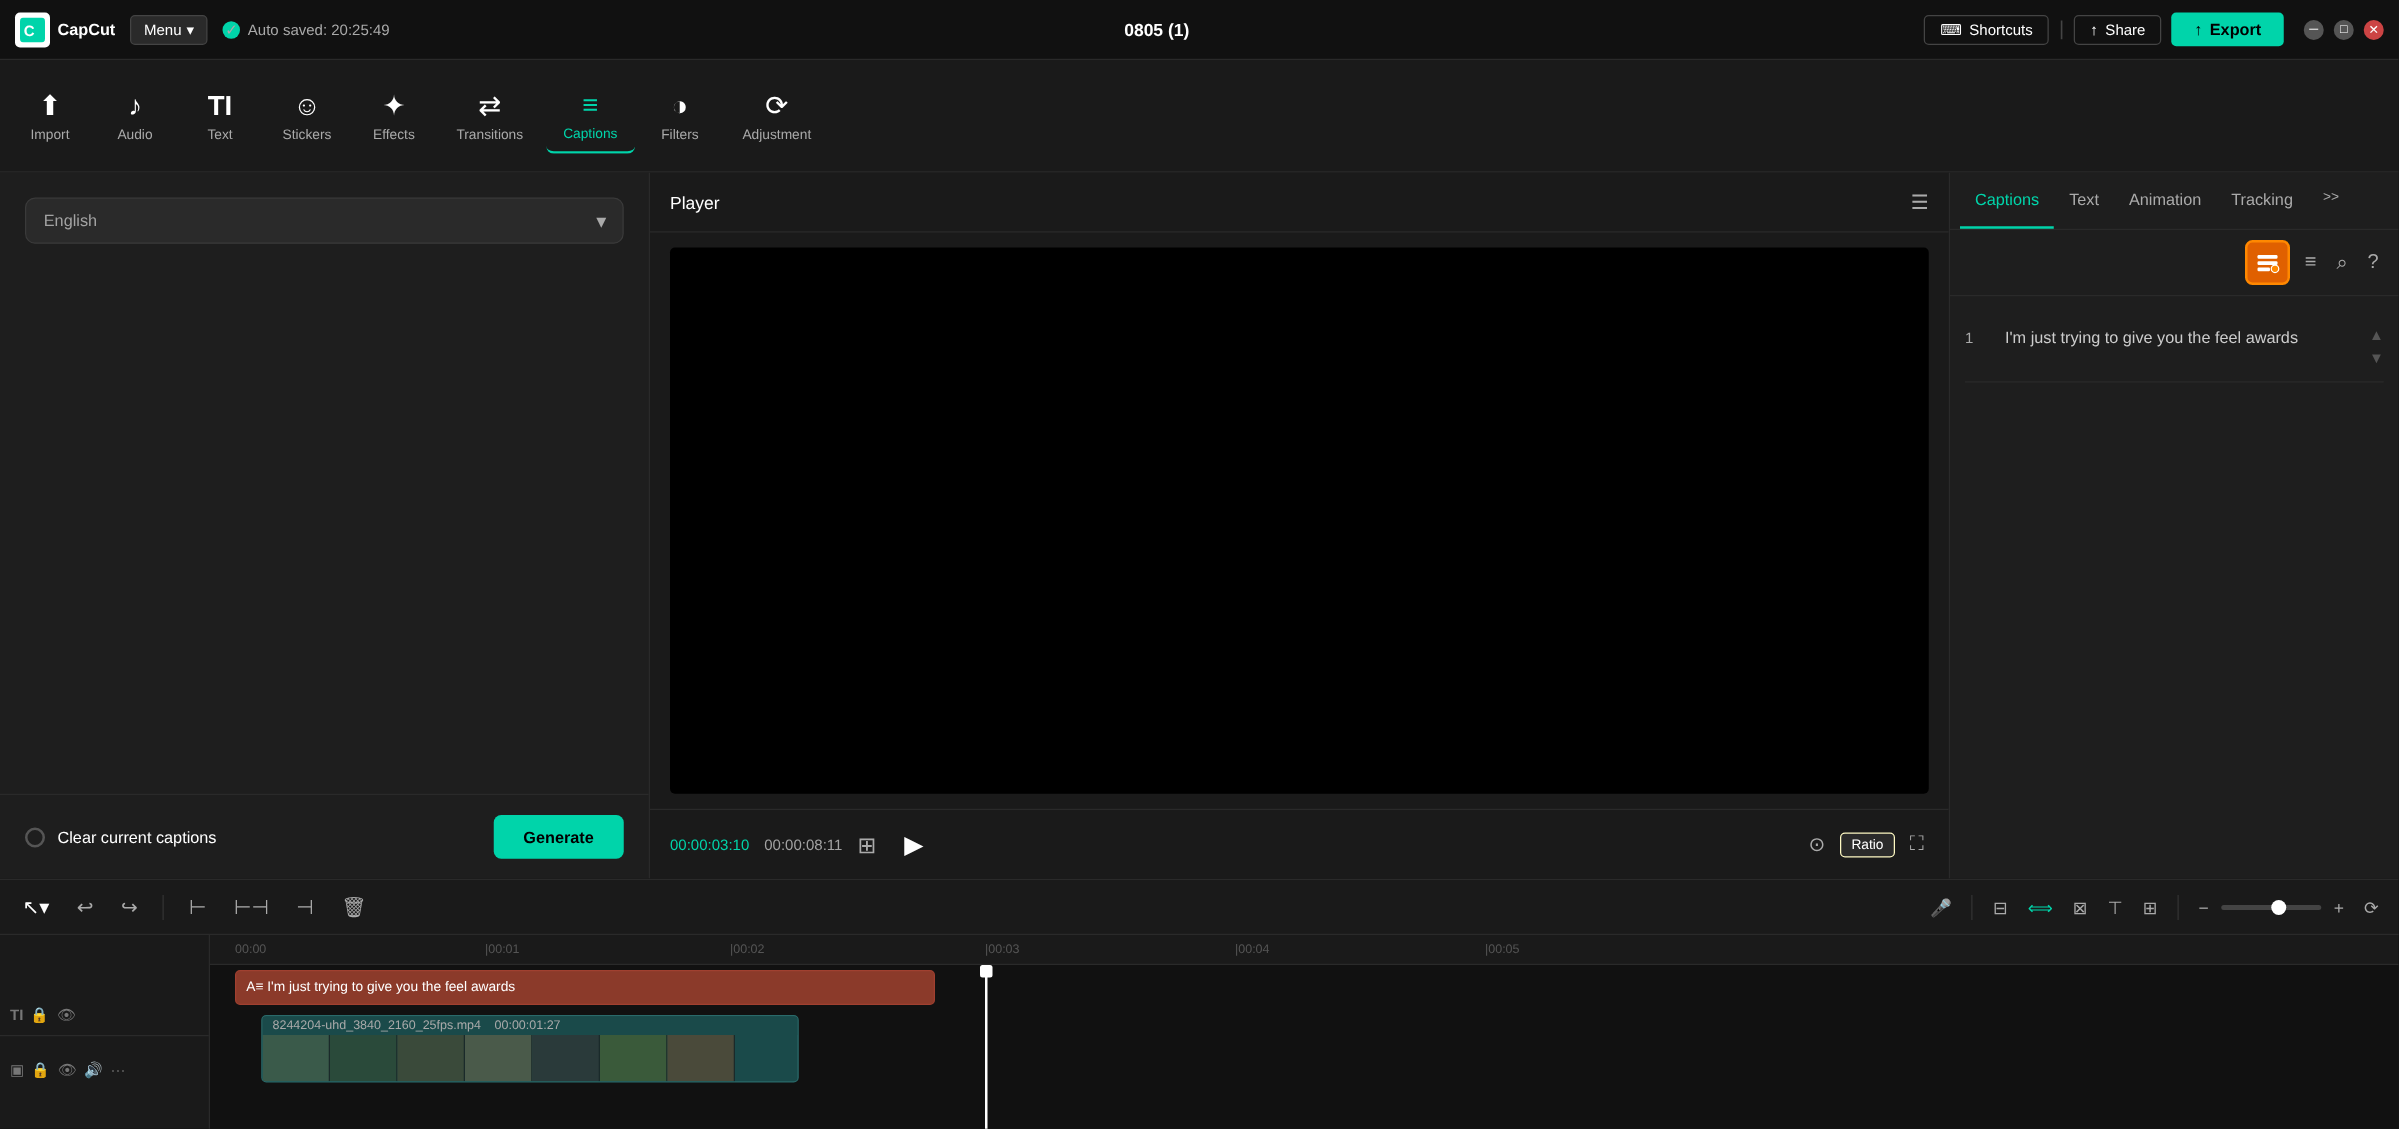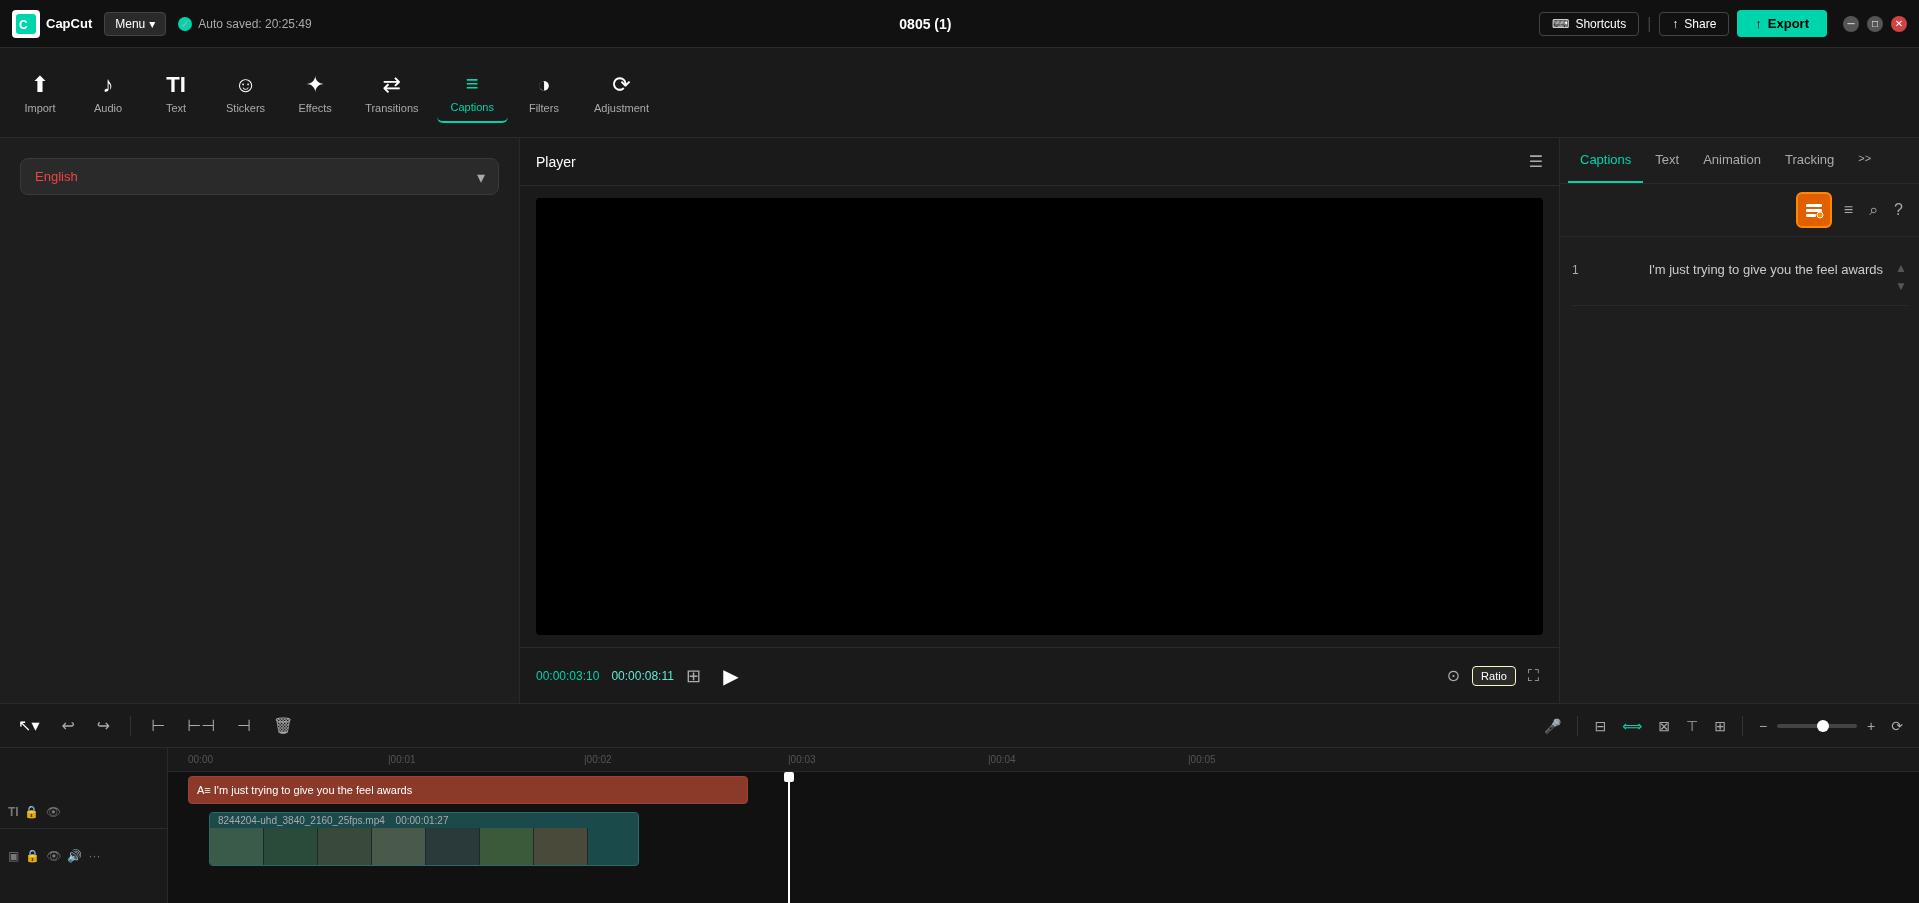--- a/index.html
+++ b/index.html
@@ -36,58 +36,58 @@
     
     .left-sidebar { width: 168px; background: #1e1e1e; border-right: 1px solid #2a2a2a; padding: 8px 0; flex-shrink: 0; }
     .sidebar-item { padding: 10px 16px; font-size: 13px; color: #ccc; cursor: pointer; border-radius: 4px; margin: 2px 8px; }
     .sidebar-item.active { color: #00d4aa; background: #1a2a2a; }
 
     
     .panel { width: 520px; background: #1e1e1e; border-right: 1px solid #2a2a2a; flex-shrink: 0; overflow-y: auto; }
     .panel-content { padding: 20px; }
     .panel-title { font-size: 15px; font-weight: 600; margin-bottom: 16px; }
     .lang-select-wrap { position: relative; margin-bottom: 20px; }
-    .lang-select { width: 100%; background: #2a2a2a; border: 1px solid #3a3a3a; border-radius: 8px; color: #ef4444; font-size: 13px; padding: 10px 14px; appearance: none; cursor: pointer; }
+    .lang-select { width: 100%; background: #2a2a2a; border: 1px solid #3a3a3a; border-radius: 8px; color: #a3a3a3; font-size: 13px; padding: 10px 14px; appearance: none; cursor: pointer; }
     .lang-select-arrow { position: absolute; right: 14px; top: 50%; transform: translateY(-50%); color: #aaa; pointer-events: none; }
     .checkbox-row { display: flex; align-items: center; gap: 10px; margin-bottom: 20px; font-size: 13px; font-weight: 500; }
     .checkbox-icon { width: 18px; height: 18px; background: #00d4aa; border-radius: 3px; display: flex; align-items: center; justify-content: center; flex-shrink: 0; }
     .pro-badge { background: #5a4a00; color: #ffcc00; font-size: 10px; padding: 2px 6px; border-radius: 3px; font-weight: 700; margin-left: 4px; }
     .clear-row { display: flex; align-items: center; gap: 10px; font-size: 13px; }
     .radio-circle { width: 16px; height: 16px; border-radius: 50%; border: 2px solid #555; flex-shrink: 0; }
     .generate-btn { background: #00d4aa; border: none; border-radius: 6px; color: #000; font-size: 13px; font-weight: 700; padding: 10px 24px; cursor: pointer; margin-left: auto; }
     .panel-inner { display: flex; flex-direction: column; height: 100%; }
     .panel-bottom { margin-top: auto; padding: 16px 20px; display: flex; align-items: center; border-top: 1px solid #2a2a2a; }
 
     
     .player-area { flex: 1; display: flex; flex-direction: column; background: #1a1a1a; }
     .player-header { height: 48px; display: flex; align-items: center; padding: 0 16px; border-bottom: 1px solid #2a2a2a; }
     .player-title { font-size: 14px; font-weight: 500; flex: 1; }
     .player-menu-icon { cursor: pointer; color: #aaa; }
     .player-canvas { flex: 1; background: #000; margin: 12px 16px; border-radius: 4px; }
     .player-controls { height: 56px; display: flex; align-items: center; padding: 0 16px; gap: 12px; border-top: 1px solid #2a2a2a; }
     .time-current { font-size: 12px; color: #00d4aa; font-variant-numeric: tabular-nums; }
-    .time-total { font-size: 12px; color: #5eead4; font-variant-numeric: tabular-nums; }
+    .time-total { font-size: 12px; color: #a3a3a3; font-variant-numeric: tabular-nums; }
     .grid-icon { color: #aaa; cursor: pointer; font-size: 18px; }
     .play-btn { width: 36px; height: 36px; background: transparent; border: none; color: #fff; font-size: 20px; cursor: pointer; display: flex; align-items: center; justify-content: center; }
     .player-right-icons { margin-left: auto; display: flex; align-items: center; gap: 8px; }
     .player-icon-btn { background: transparent; border: none; color: #aaa; cursor: pointer; font-size: 16px; padding: 4px; }
     .ratio-btn { background: #2a2a2a; border: 1px solid #fef9c3; border-radius: 4px; color: #fff; font-size: 11px; padding: 3px 8px; cursor: pointer; }
 
     
     .right-panel { width: 360px; background: #1e1e1e; border-left: 1px solid #2a2a2a; flex-shrink: 0; display: flex; flex-direction: column; }
     .right-tabs { display: flex; border-bottom: 1px solid #2a2a2a; padding: 0 8px; }
     .right-tab { padding: 14px 12px; font-size: 13px; color: #aaa; cursor: pointer; border-bottom: 2px solid transparent; }
     .right-tab.active { color: #00d4aa; border-bottom-color: #00d4aa; }
     .right-content { flex: 1; padding: 12px; overflow-y: auto; }
     .right-toolbar { display: flex; align-items: center; justify-content: flex-end; gap: 8px; padding: 8px 12px; border-bottom: 1px solid #2a2a2a; }
     .right-icon-btn { background: transparent; border: none; color: #aaa; cursor: pointer; font-size: 16px; padding: 4px; display: flex; align-items: center; justify-content: center; }
     .right-icon-btn.highlighted { background: #e06000; border: 2px solid #ff8800; border-radius: 6px; color: #fff; padding: 6px; }
     .caption-entry { display: flex; align-items: flex-start; gap: 12px; padding: 12px 0; border-bottom: 1px solid #2a2a2a; }
     .caption-num { font-size: 12px; color: #aaa; min-width: 20px; margin-top: 2px; }
-    .caption-text { font-size: 13px; color: #ccc; flex: 1; line-height: 1.4; text-align: right; }
+    .caption-text { font-size: 13px; color: #ccc; flex: 1; line-height: 1.4; }
     .caption-arrows { display: flex; flex-direction: column; gap: 4px; }
     .caption-arrow { background: transparent; border: none; color: #555; cursor: pointer; font-size: 12px; }
 
     
     .timeline { height: 200px; background: #111; border-top: 1px solid #2a2a2a; flex-shrink: 0; }
     .timeline-toolbar { height: 44px; background: #1a1a1a; display: flex; align-items: center; padding: 0 12px; gap: 10px; border-bottom: 1px solid #2a2a2a; }
     .tl-tool { background: transparent; border: none; color: #aaa; cursor: pointer; font-size: 16px; padding: 4px 6px; display: flex; align-items: center; justify-content: center; }
     .tl-tool.active { color: #00d4aa; }
     .tl-separator { width: 1px; height: 20px; background: #333; margin: 0 4px; }
     .tl-right { margin-left: auto; display: flex; align-items: center; gap: 8px; }
@@ -204,20 +204,27 @@
 
   <div class="panel">
     <div class="panel-inner">
       <div class="panel-content">
         <div class="lang-select-wrap">
           <select class="lang-select">
             <option>English</option>
           </select>
           <span class="lang-select-arrow">▾</span>
         </div>
+      </div>
+      <div class="panel-bottom">
+        <div class="clear-row">
+          <div class="radio-circle"></div>
+          <span>Clear current captions</span>
+        </div>
+        <button class="generate-btn">Generate</button>
       </div>
     </div>
   </div>
 
   <div class="player-area">
     <div class="player-header">
       <span class="player-title">Player</span>
       <span class="player-menu-icon">☰</span>
     </div>
     <div class="player-canvas"></div>

